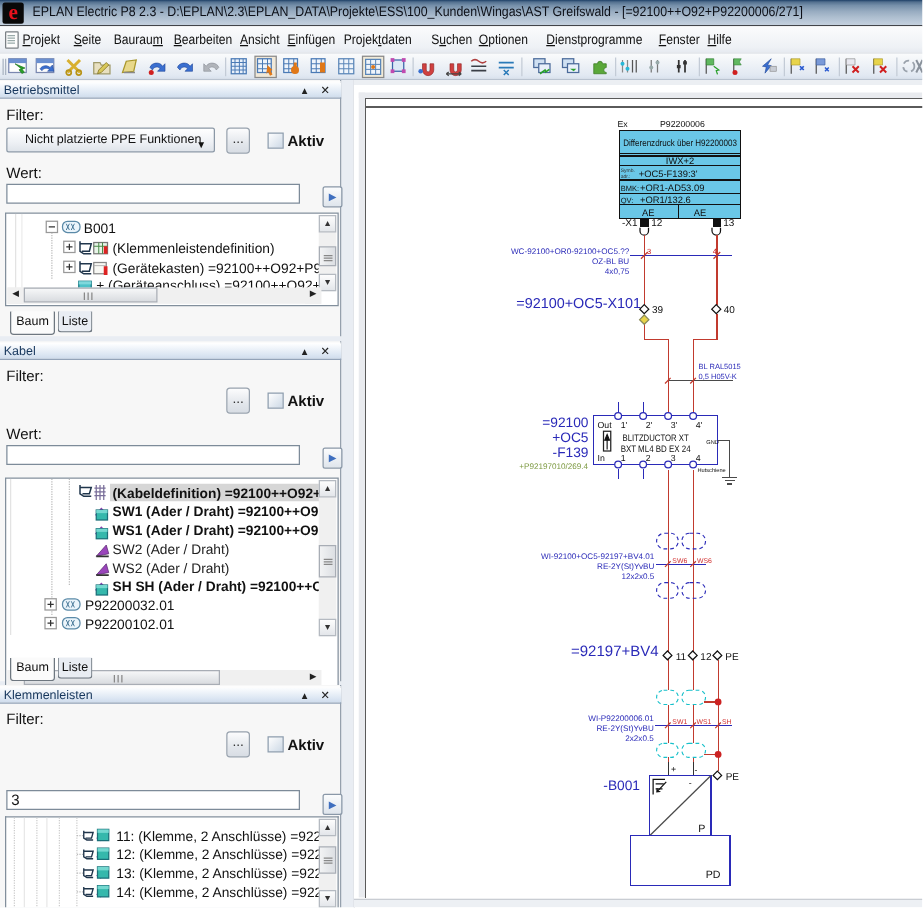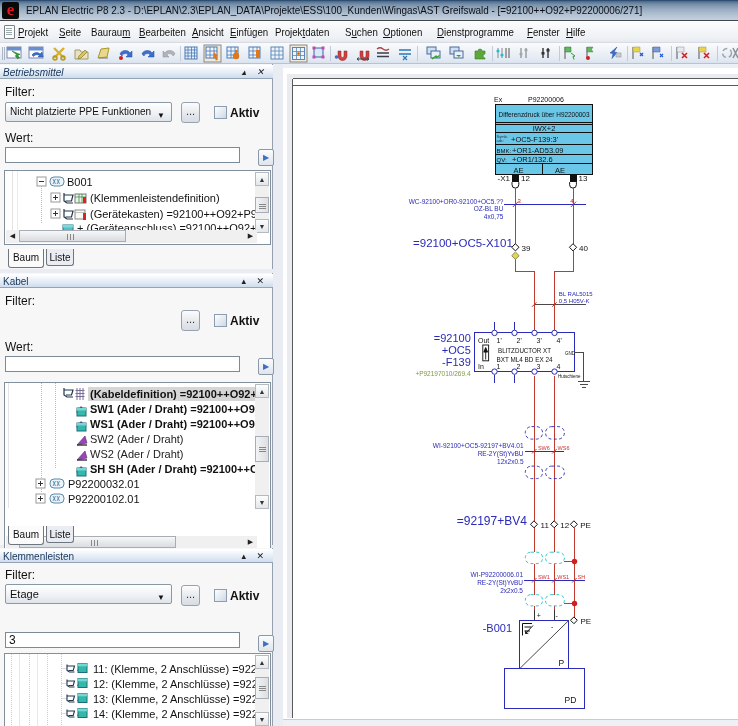--- a/index.html
+++ b/index.html
@@ -26,21 +26,21 @@
 
 
 #dock { left:0; top:64px; width:283px; height:662px; background:#e9edf3; }
 .panelbody { position:absolute; left:0; width:273px; background:#f7f7f7; border-right:1px solid #95a0ad; }
 .ptitle { position:absolute; left:0; width:273px; height:14px;
   background:linear-gradient(#fdfeff,#dde7f3 70%,#cfdcec); border-bottom:1px solid #93a3b8; border-top:1px solid #fff;
   font-size:10px; color:#16365c; padding-left:3px; line-height:13px; }
 .pbtns { position:absolute; right:5px; top:0; font-size:9px; color:#222; letter-spacing:4px; line-height:13px; }
 .lbl { position:absolute; font-size:12px; color:#111; }
 .combo { position:absolute; left:5px; width:167px; height:20px; border:1px solid #8b98a6; border-radius:2px;
-  background:linear-gradient(#ffffff,#eef1f5 60%,#dfe4ea); font-size:11px; color:#111; line-height:18px; padding-left:4px; white-space:nowrap; overflow:hidden; }
+  background:linear-gradient(#ffffff,#eef1f5 60%,#dfe4ea); font-size:11px; color:#111; line-height:18px; padding-left:4px; white-space:nowrap; overflow:hidden;text-align:center; }
 .combo:after { content:"▼"; position:absolute; right:6px; top:4px; font-size:8px; color:#111; }
 .dots { position:absolute; left:181px; width:19px; height:21px; border:1px solid #98a2ae; border-radius:3px;
   background:linear-gradient(#fcfcfd,#e3e7ec 60%,#d8dde4); font-size:11px; color:#333; text-align:center; line-height:17px; }
 .chk { position:absolute; left:214px; width:13px; height:13px; border:1px solid #8d9dae; background:linear-gradient(135deg,#fefefe,#cdd9e6); }
 .aktiv { position:absolute; left:230px; font-size:12px; color:#111;font-weight:bold; }
 .inp { position:absolute; left:5px; width:235px; height:16px; border:1px solid #7d8b99; background:#fff; font-size:12px; padding-left:3px; color:#111; line-height:14px;}
 .gobtn { position:absolute; left:258px; width:16px; height:17px; border:1px solid #8a98a8; border-radius:2px;
   background:linear-gradient(#fbfcfd,#dfe5ec); color:#3f6fbf; font-size:8px; text-align:center; line-height:15px; }
 .tree { position:absolute; left:4px; width:267px; background:#fff; border:1px solid #828f9c; }
 .vscroll { position:absolute; right:1px; top:1px; width:14px; background:#f0f0f0; }
@@ -251,21 +251,21 @@
         <circle cx="6" cy="7" r="4.5" fill="none" stroke="#9aa2ac" stroke-width="1.4" stroke-dasharray="5,3"></circle>
       </g>
     <g transform="translate(733,3)">
         <path d="M0 2 l5 10 m0 -10 l-5 10" stroke="#8a929c" stroke-width="1.6"></path>
       </g>
   </svg>
 
   <div id="dock" class="abs"></div>
 
   <div class="panelbody abs" style="top:64px; height:205px;"></div>
-  <div class="ptitle abs" style="top:65px;font-style:italic;">Betriebsmittel<span class="pbtns">▴ ✕</span></div>
+  <div class="ptitle abs" style="top:65px;">Betriebsmittel<span class="pbtns">▴ ✕</span></div>
   <div class="lbl abs" style="left:5px; top:85px;">Filter:</div>
   <div class="combo abs" style="top:102px; font-size:10px;">Nicht platzierte PPE Funktionen</div>
   <div class="dots abs" style="top:102px;">...</div>
   <div class="chk abs" style="top:106px;"></div>
   <div class="aktiv abs" style="top:106px;">Aktiv</div>
   <div class="lbl abs" style="left:5px; top:131px;">Wert:</div>
   <div class="inp abs" style="top:147px;"></div>
   <div class="gobtn abs" style="top:149px;">▶</div>
   <div class="tree abs" style="top:170px; height:75px;" id="tree1">
     <svg width="251" height="61" viewBox="0 0 251 61" font-family="Liberation Sans, sans-serif">
@@ -409,21 +409,20 @@
     </div>
   </div>
   <div class="tabs abs" style="top:526px;">
     <div class="tab act" style="left:8px; width:36px; height:19px; line-height:18px;">Baum</div>
     <div class="tab" style="left:46px; width:28px; height:17px; line-height:18px;">Liste</div>
   </div>
 
   <div class="panelbody abs" style="top:548px; height:178px;"></div>
   <div class="ptitle abs" style="top:549px;">Klemmenleisten<span class="pbtns">▴ ✕</span></div>
   <div class="lbl abs" style="left:5px; top:568px;">Filter:</div>
-  <div class="combo abs" style="top:584px;">Etage</div>
   <div class="dots abs" style="top:585px;">...</div>
   <div class="chk abs" style="top:589px;"></div>
   <div class="aktiv abs" style="top:589px;">Aktiv</div>
   <div class="lbl abs" style="left:5px; top:652px;">Wert: Etage &lt;20034&gt; =</div>
   <div class="inp abs" style="top:632px;">3</div>
   <div class="gobtn abs" style="top:635px;">▶</div>
   <div class="tree abs" style="top:653px; height:73px; border-bottom:none;" id="tree3">
     <svg width="251" height="72" viewBox="0 0 251 72" font-family="Liberation Sans, sans-serif">
       <g stroke="#ccc" stroke-dasharray="1,1">
         <line x1="6.5" y1="0" x2="6.5" y2="72"></line>

